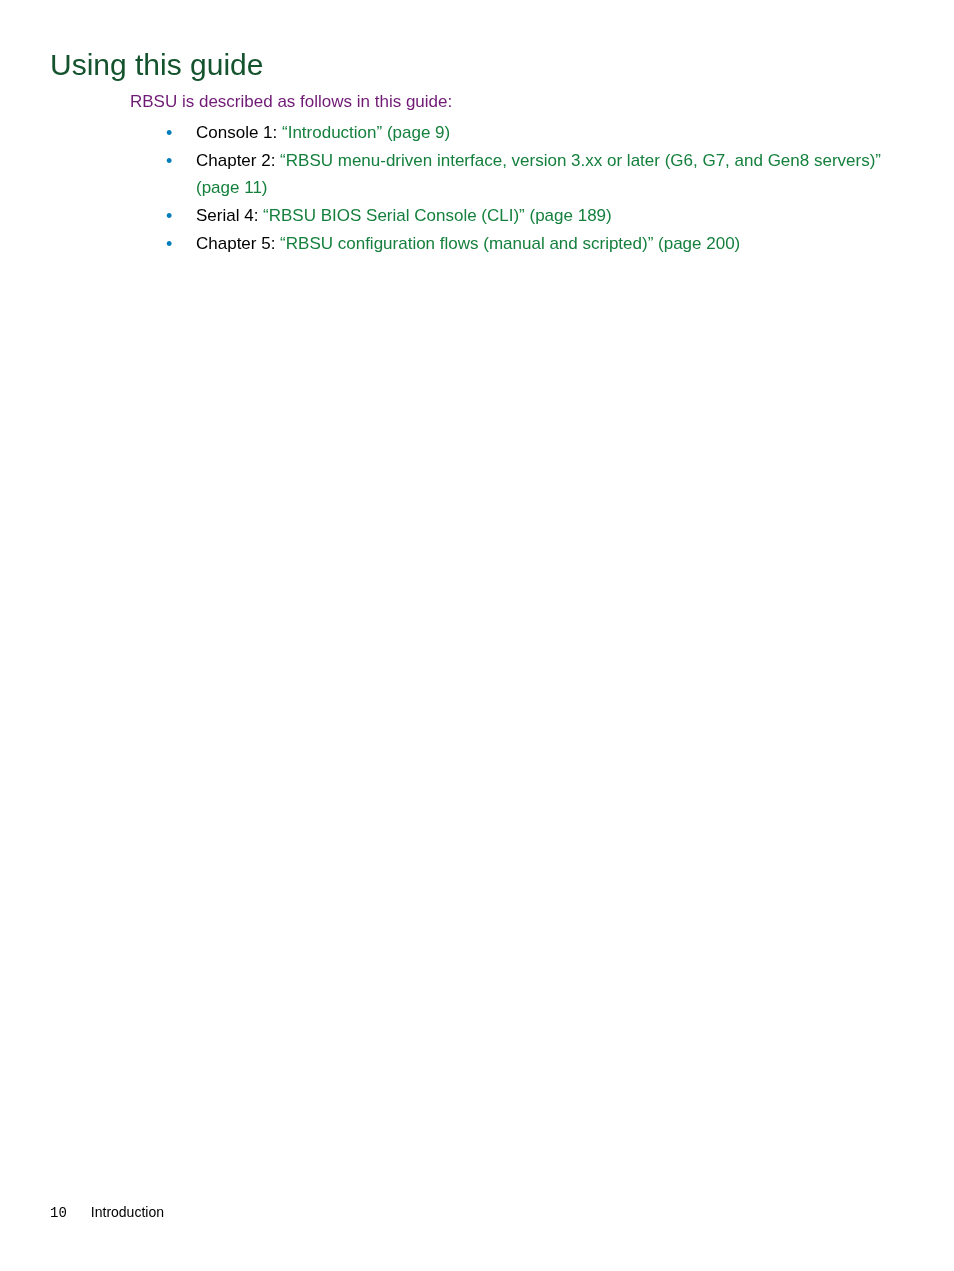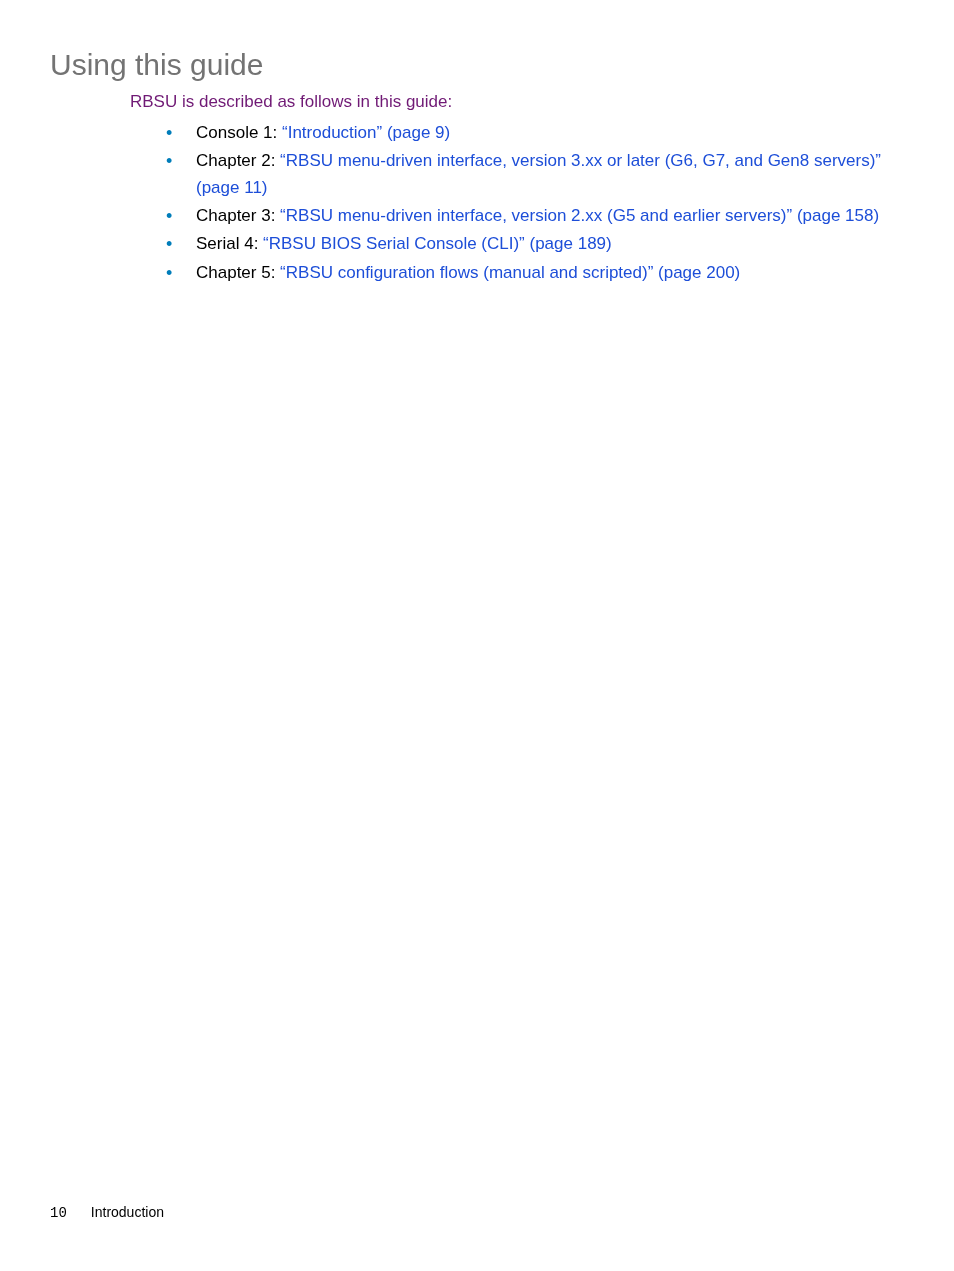--- a/index.html
+++ b/index.html
@@ -14,21 +14,21 @@
       font-family: "Segoe UI", "Helvetica Neue", Arial, sans-serif;
       position: relative;
       color: #000000;
     }
     .page-content {
       padding: 48px 50px 0 50px;
     }
     .heading {
       font-size: 30px;
       font-weight: 300;
-      color: #737373;
+      color: #14532d;
       margin-bottom: 10px;
       font-family: "Segoe UI Light", "Helvetica Neue Light", "Segoe UI", Arial, sans-serif;
     }
     .intro-text {
       font-size: 17px;
       font-weight: 400;
       color: #701a75;
       margin-left: 80px;
       margin-bottom: 8px;
     }
@@ -50,21 +50,21 @@
       left: 4px;
       top: 0;
       color: #007dba;
       font-size: 18px;
       line-height: 1.55;
     }
     .chapter-prefix {
       color: #000000;
     }
     .chapter-link {
-      color: #1d4ed8;
+      color: #15803d;
       text-decoration: none;
       cursor: pointer;
     }
     .footer {
       position: absolute;
       bottom: 50px;
       left: 50px;
       font-size: 14px;
       color: #000000;
     }
@@ -80,23 +80,20 @@
   <h1 class="heading">Using this guide</h1>
   <p class="intro-text">RBSU is described as follows in this guide:</p>
   <ul class="chapter-list">
     <li>
       <span class="chapter-prefix">Console 1: </span><a class="chapter-link">“Introduction” (page 9)</a>
     </li>
     <li>
       <span class="chapter-prefix">Chapter 2: </span><a class="chapter-link">“RBSU menu-driven interface, version 3.xx or later (G6, G7, and Gen8 servers)” (page 11)</a>
     </li>
     <li>
-      <span class="chapter-prefix">Chapter 3: </span><a class="chapter-link">“RBSU menu-driven interface, version 2.xx (G5 and earlier servers)” (page 158)</a>
-    </li>
-    <li>
       <span class="chapter-prefix">Serial 4: </span><a class="chapter-link">“RBSU BIOS Serial Console (CLI)” (page 189)</a>
     </li>
     <li>
       <span class="chapter-prefix">Chapter 5: </span><a class="chapter-link">“RBSU configuration flows (manual and scripted)” (page 200)</a>
     </li>
   </ul>
 </div>
 
 <div class="footer">
   <span class="footer-page">10</span><span>Introduction</span>

